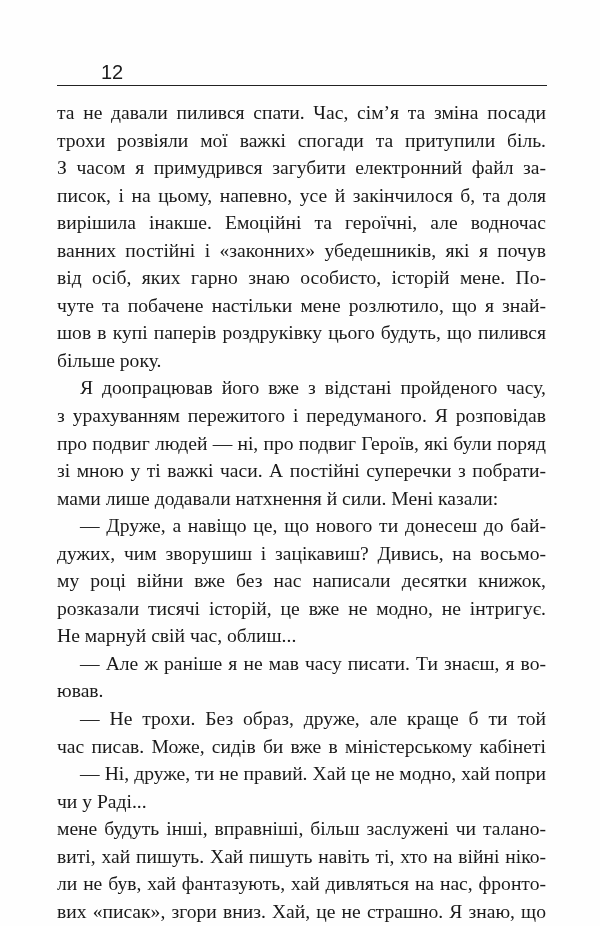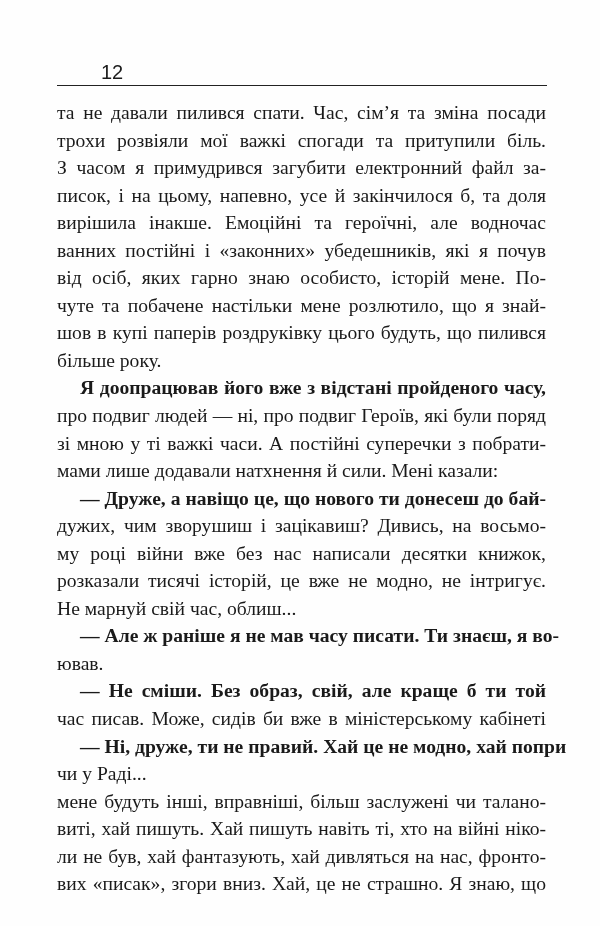--- a/index.html
+++ b/index.html
@@ -19,51 +19,52 @@
     position: absolute; left: 57px; top: 85px; width: 490px; height: 0;
     border-top: 1.6px solid #222;
   }
   .text {
     position: absolute; left: 57px; top: 99px; width: 489px;
     font-family: "Liberation Serif", serif;
     font-size: 19.6px; line-height: 27.55px; color: #1a1a1a;
   }
   .ln { display: block; white-space: nowrap; text-align: justify; text-align-last: justify; height: 27.55px; }
   .ln.last { text-align-last: left; }
-  .ln.indent { padding-left: 23px; font-weight: bold; }
+  .ln.indent { padding-left: 23px; }
 </style>
 </head>
 <body>
 
 <div class="page">
   <div class="folio">12</div>
   <div class="rule"></div>
   <div class="text" id="body-text">
       <span class="ln">та не давали пилився спати. Час, сім’я та зміна посади</span>
       <span class="ln">трохи розвіяли мої важкі спогади та притупили біль.</span>
       <span class="ln">З часом я примудрився загубити електронний файл за-</span>
       <span class="ln">писок, і на цьому, напевно, усе й закінчилося б, та доля</span>
       <span class="ln">вирішила інакше. Емоційні та героїчні, але водночас</span>
       <span class="ln">ванних постійні і «законних» убедешників, які я почув</span>
       <span class="ln">від осіб, яких гарно знаю особисто, історій мене. По-</span>
       <span class="ln">чуте та побачене настільки мене розлютило, що я знай-</span>
       <span class="ln">шов в купі паперів роздруківку цього будуть, що пилився</span>
       <span class="ln last">більше року.</span>
       <span class="ln indent">Я доопрацював його вже з відстані пройденого часу,</span>
+      <span class="ln">з урахуванням пережитого і передуманого. Я розповідав</span>
       <span class="ln">про подвиг людей — ні, про подвиг Героїв, які були поряд</span>
       <span class="ln">зі мною у ті важкі часи. А постійні суперечки з побрати-</span>
       <span class="ln last">мами лише додавали натхнення й сили. Мені казали:</span>
       <span class="ln indent">— Друже, а навіщо це, що нового ти донесеш до бай-</span>
       <span class="ln">дужих, чим зворушиш і зацікавиш? Дивись, на восьмо-</span>
       <span class="ln">му році війни вже без нас написали десятки книжок,</span>
       <span class="ln">розказали тисячі історій, це вже не модно, не інтригує.</span>
       <span class="ln last">Не марнуй свій час, облиш...</span>
       <span class="ln indent">— Але ж раніше я не мав часу писати. Ти знаєш, я во-</span>
       <span class="ln last">ював.</span>
-      <span class="ln indent">— Не сміши. Без образ, свій, але краще б ти той</span>
+      <span class="ln indent">— Не трохи. Без образ, друже, але краще б ти той</span>
       <span class="ln">час писав. Може, сидів би вже в міністерському кабінеті</span>
       <span class="ln indent">— Ні, друже, ти не правий. Хай це не модно, хай попри</span>
       <span class="ln last">чи у Раді...</span>
       <span class="ln">мене будуть інші, вправніші, більш заслужені чи талано-</span>
       <span class="ln">виті, хай пишуть. Хай пишуть навіть ті, хто на війні ніко-</span>
       <span class="ln">ли не був, хай фантазують, хай дивляться на нас, фронто-</span>
       <span class="ln">вих «писак», згори вниз. Хай, це не страшно. Я знаю, що</span>
     </div>
 </div>
 

